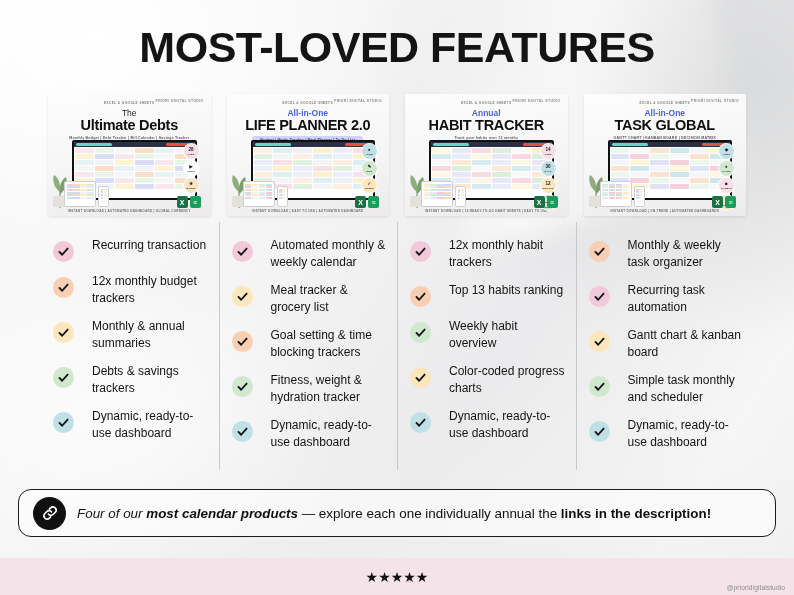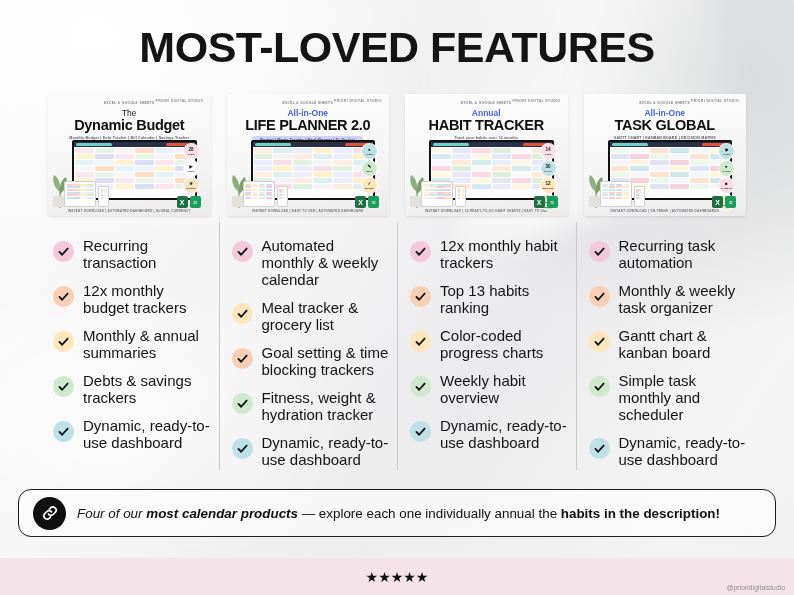--- a/index.html
+++ b/index.html
@@ -304,24 +304,25 @@
     flex: 0 0 auto;
     width: 21px; height: 21px;
     border-radius: 50%;
     display: flex;
     align-items: center;
     justify-content: center;
     margin-top: 5px;
   }
   .check svg { width: 13px; height: 13px; display: block; }
   .feature-text {
-    font-size: 15px;
+    font-size: 12px;
     line-height: 17px;
     color: #141414;
     padding-top: 1px;
+    margin-left: 9px;
   }
 
   
   .banner {
     position: absolute;
     left: 18px;
     top: 489px;
     width: 758px;
     height: 48px;
     box-sizing: border-box;
@@ -397,21 +398,21 @@
 
   <div class="title">MOST-LOVED FEATURES</div>
 
   <div class="columns" id="columns">
       <div class="column">
         <div class="card">
           <div class="card-inner">
             <div class="card-eyebrow">EXCEL &amp; GOOGLE SHEETS</div>
             <div class="card-brand">PRIORI DIGITAL STUDIO</div>
             <div class="card-kicker plain">The</div>
-            <div class="card-title">Dynamic Budget</div>
+            <div class="card-title">Ultimate Debts</div>
             <div class="card-sub ">Monthly Budget | Debt Tracker | Bill Calendar | Savings Tracker</div>
             <div class="mock">
               <div class="mock-screen">
                 <div class="mock-bar">
                   <span class="pilla"></span>
                   <span class="pillb"></span>
                 </div>
                 <div class="mock-grid">
                   <i style="background:#f5c9d6;opacity:0.45"></i>
                   <i style="background:#d6ecd5;opacity:0.5900000000000001"></i>
@@ -886,34 +887,34 @@
           </div>
           <div class="feature">
             <span class="check" style="background:#f9cfb4">
               <svg viewBox="0 0 24 24" fill="none" stroke="#15151a" stroke-width="3.4" stroke-linecap="round" stroke-linejoin="round">
                 <path d="M4.5 12.8l5 5.2L19.6 6.6"></path>
               </svg>
             </span>
             <span class="feature-text">Top 13 habits ranking</span>
           </div>
           <div class="feature">
+            <span class="check" style="background:#cfe8ce">
+              <svg viewBox="0 0 24 24" fill="none" stroke="#15151a" stroke-width="3.4" stroke-linecap="round" stroke-linejoin="round">
+                <path d="M4.5 12.8l5 5.2L19.6 6.6"></path>
+              </svg>
+            </span>
+            <span class="feature-text">Weekly habit overview</span>
+          </div>
+          <div class="feature">
             <span class="check" style="background:#fbe7bb">
               <svg viewBox="0 0 24 24" fill="none" stroke="#15151a" stroke-width="3.4" stroke-linecap="round" stroke-linejoin="round">
                 <path d="M4.5 12.8l5 5.2L19.6 6.6"></path>
               </svg>
             </span>
             <span class="feature-text">Color-coded progress charts</span>
-          </div>
-          <div class="feature">
-            <span class="check" style="background:#cfe8ce">
-              <svg viewBox="0 0 24 24" fill="none" stroke="#15151a" stroke-width="3.4" stroke-linecap="round" stroke-linejoin="round">
-                <path d="M4.5 12.8l5 5.2L19.6 6.6"></path>
-              </svg>
-            </span>
-            <span class="feature-text">Weekly habit overview</span>
           </div>
           <div class="feature">
             <span class="check" style="background:#bfe1e6">
               <svg viewBox="0 0 24 24" fill="none" stroke="#15151a" stroke-width="3.4" stroke-linecap="round" stroke-linejoin="round">
                 <path d="M4.5 12.8l5 5.2L19.6 6.6"></path>
               </svg>
             </span>
             <span class="feature-text">Dynamic, ready-to-use dashboard</span>
           </div>
         </div>
@@ -1046,34 +1047,34 @@
             </div>
             <div class="xls">
               <span class="excel">X</span>
               <span class="gs">≡</span>
             </div>
             <div class="card-footer-strip">INSTANT DOWNLOAD | ON-TREND | AUTOMATED DASHBOARDS</div>
           </div>
         </div>
         <div class="features">
           <div class="feature">
+            <span class="check" style="background:#f9cfb4">
+              <svg viewBox="0 0 24 24" fill="none" stroke="#15151a" stroke-width="3.4" stroke-linecap="round" stroke-linejoin="round">
+                <path d="M4.5 12.8l5 5.2L19.6 6.6"></path>
+              </svg>
+            </span>
+            <span class="feature-text">Monthly &amp; weekly task organizer</span>
+          </div>
+          <div class="feature">
             <span class="check" style="background:#f2c9d8">
               <svg viewBox="0 0 24 24" fill="none" stroke="#15151a" stroke-width="3.4" stroke-linecap="round" stroke-linejoin="round">
                 <path d="M4.5 12.8l5 5.2L19.6 6.6"></path>
               </svg>
             </span>
             <span class="feature-text">Recurring task automation</span>
-          </div>
-          <div class="feature">
-            <span class="check" style="background:#f9cfb4">
-              <svg viewBox="0 0 24 24" fill="none" stroke="#15151a" stroke-width="3.4" stroke-linecap="round" stroke-linejoin="round">
-                <path d="M4.5 12.8l5 5.2L19.6 6.6"></path>
-              </svg>
-            </span>
-            <span class="feature-text">Monthly &amp; weekly task organizer</span>
           </div>
           <div class="feature">
             <span class="check" style="background:#fbe7bb">
               <svg viewBox="0 0 24 24" fill="none" stroke="#15151a" stroke-width="3.4" stroke-linecap="round" stroke-linejoin="round">
                 <path d="M4.5 12.8l5 5.2L19.6 6.6"></path>
               </svg>
             </span>
             <span class="feature-text">Gantt chart &amp; kanban board</span>
           </div>
           <div class="feature">
@@ -1096,21 +1097,21 @@
       </div>
     </div>
 
   <div class="banner">
     <div class="banner-icon">
       <svg viewBox="0 0 24 24" fill="none" stroke="#ffffff" stroke-width="2.2" stroke-linecap="round">
         <path d="M10 13.5a4.2 4.2 0 0 0 6.2.45l2.6-2.6a4.3 4.3 0 1 0-6.1-6.1l-1.5 1.5"></path>
         <path d="M14 10.5a4.2 4.2 0 0 0-6.2-.45l-2.6 2.6a4.3 4.3 0 1 0 6.1 6.1l1.5-1.5"></path>
       </svg>
     </div>
-    <div class="banner-text"><span>Four of our </span><b>most calendar products</b><span class="roman"> — explore each one individually annual the </span><b class="roman">habits in the description!</b></div>
+    <div class="banner-text"><span>Four of our </span><b>most calendar products</b><span class="roman"> — explore each one individually annual the </span><b class="roman">links in the description!</b></div>
   </div>
 
   <div class="footer">
     <div class="stars">★★★★★</div>
     <div class="handle">@prioridigitalstudio</div>
   </div>
 
 </div>
 
 </body></html>

